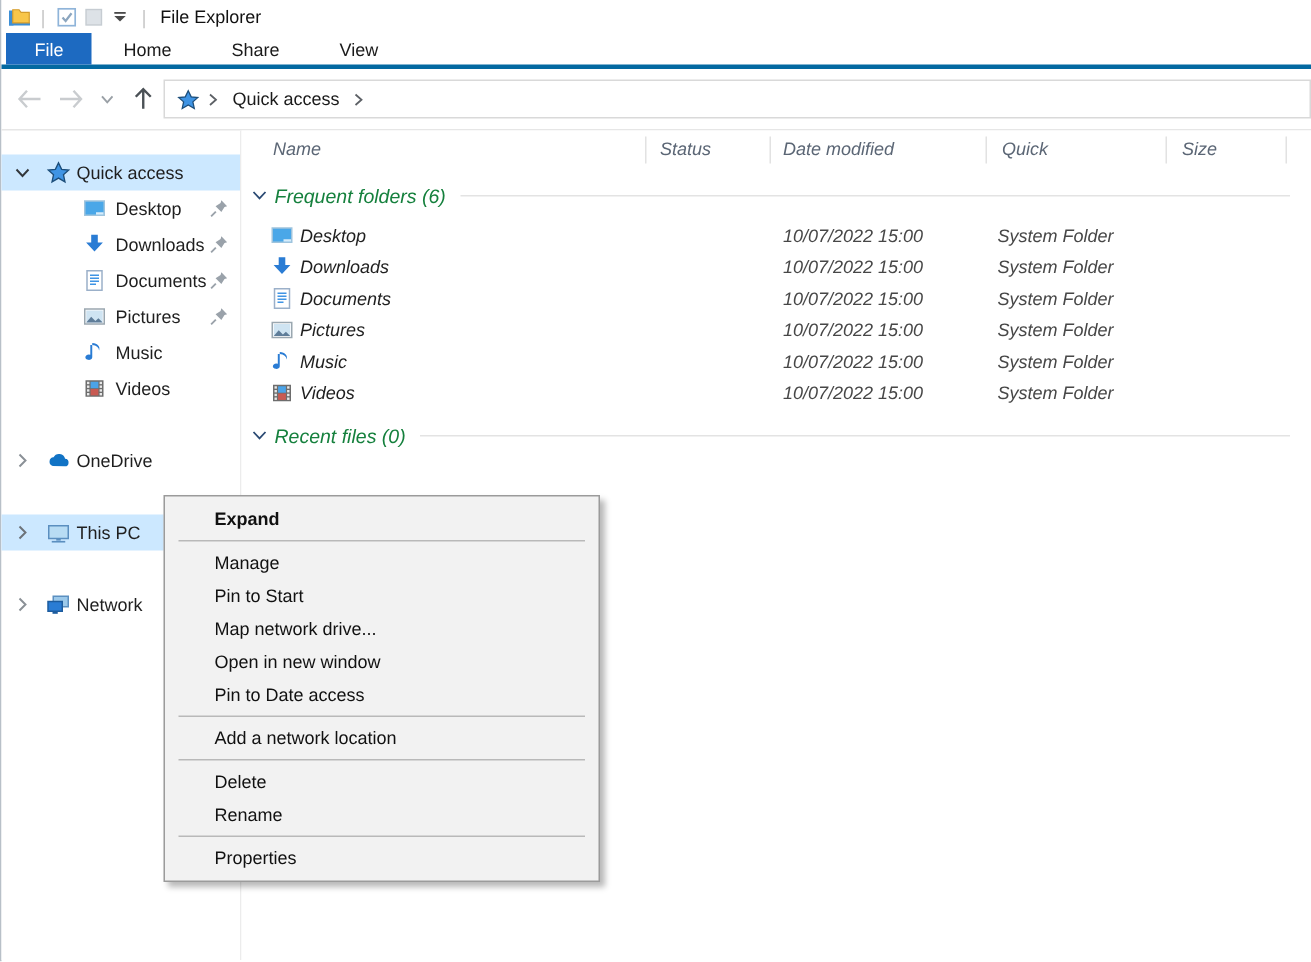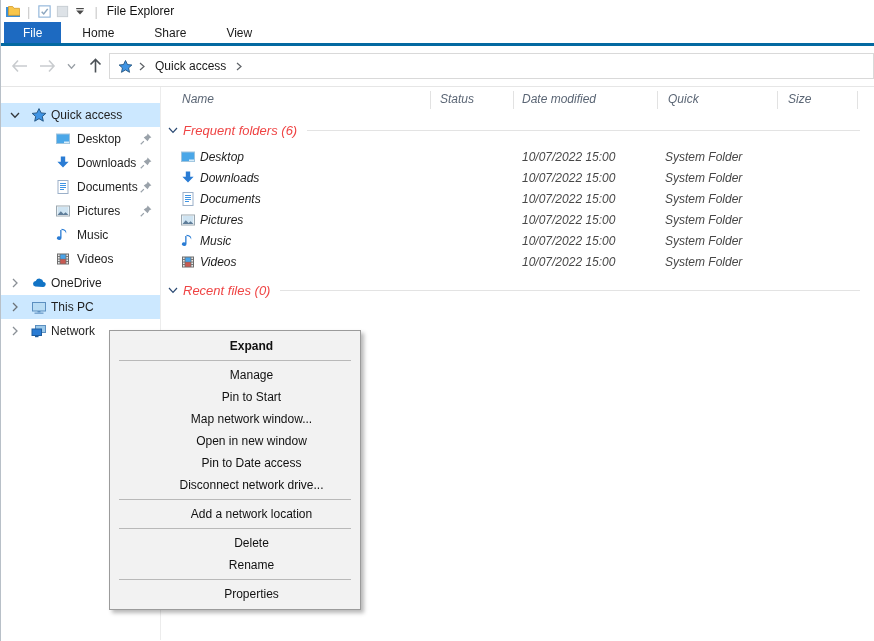--- a/index.html
+++ b/index.html
@@ -40,49 +40,49 @@
   .body { display: flex; height: 553px; }
   .sidebar { width: 160px; padding-top: 16px; border-right: 1px solid #ececec; background: #fff; flex: none; }
   .side-row { position: relative; height: 24px; display: flex; align-items: center; cursor: default; }
   .side-row.selected { background: #cce8ff; }
   .side-row .chev { position: absolute; left: 8px; width: 12px; height: 12px; display: flex; align-items: center; justify-content: center; }
   .side-row .ic { position: absolute; left: 30px; width: 16px; height: 16px; }
   .side-row.child .ic { left: 54px; }
   .side-row .lbl { position: absolute; left: 50px; white-space: nowrap; }
   .side-row.child .lbl { left: 76px; }
   .side-row .pin { position: absolute; right: 7px; width: 14px; height: 14px; }
-  .side-row.gap { margin-top: 0; }
+  .side-row.gap { margin-top: 24px; }
 
   .main { position: relative; flex: 1; background: #fff; font-style: italic; }
 
   
   .colhead { position: relative; height: 26px; }
   .colhead .col { position: absolute; top: 5px; color: #5b6675; white-space: nowrap; }
   .colhead .colsep { position: absolute; top: 4px; width: 1px; height: 18px; background: #e2e2e2; }
 
   
-  .group-header { display: flex; align-items: center; height: 18px; margin-left: 5px; margin-right: 14px; color: #ef4444; font-size: 13px; }
+  .group-header { display: flex; align-items: center; height: 18px; margin-left: 5px; margin-right: 14px; color: #15803d; font-size: 13px; }
   .group-header .gchev { width: 14px; display: flex; align-items: center; justify-content: center; margin-right: 3px; }
   .group-header .gline { flex: 1; border-top: 1px solid #e3e3e3; margin-left: 10px; }
   .gh-frequent { margin-top: 8px; }
   .gh-recent { margin-top: 9px; }
   .rows { margin-top: 7px; }
 
   .file-row { position: relative; height: 21px; display: flex; align-items: center; }
   .file-row .ic { position: absolute; left: 19px; width: 16px; height: 16px; }
   .file-row .nm { position: absolute; left: 39px; color: #1f1f1f; white-space: nowrap; }
   .file-row .dt { position: absolute; left: 361px; color: #474747; white-space: nowrap; }
   .file-row .tp { position: absolute; left: 504px; color: #474747; white-space: nowrap; }
 
   
   .context-menu {
-    position: absolute; left: 108px; top: 330px; width: 252px;
+    position: absolute; left: 108px; top: 330px; width: 291px;
     background: #f2f2f2; border: 1px solid #9b9b9b;
     box-shadow: 3px 3px 4px rgba(0,0,0,0.28);
-    padding: 4px 0; z-index: 10; text-align: center;
+    padding: 4px 0; z-index: 10;
   }
   .menu-item { height: 22px; line-height: 22px; padding-left: 33px; color: #111; white-space: nowrap; cursor: default; }
   .menu-item.default { font-weight: bold; }
   .menu-sep { border-top: 1px solid #b9b9b9; margin: 3px 9px; }
 
   svg { display: block; }
 </style>
 </head>
 <body>
 
@@ -448,24 +448,23 @@
       </div>
 
     </div>
   </div>
 
   <div class="context-menu">
     <div class="menu-item default">Expand</div>
     <div class="menu-sep"></div>
     <div class="menu-item">Manage</div>
     <div class="menu-item">Pin to Start</div>
-    <div class="menu-item">Map network window...</div>
+    <div class="menu-item">Map network drive...</div>
     <div class="menu-item">Open in new window</div>
     <div class="menu-item">Pin to Date access</div>
-    <div class="menu-item">Disconnect network drive...</div>
     <div class="menu-sep"></div>
     <div class="menu-item">Add a network location</div>
     <div class="menu-sep"></div>
     <div class="menu-item">Delete</div>
     <div class="menu-item">Rename</div>
     <div class="menu-sep"></div>
     <div class="menu-item">Properties</div>
   </div>
 
 </div>

